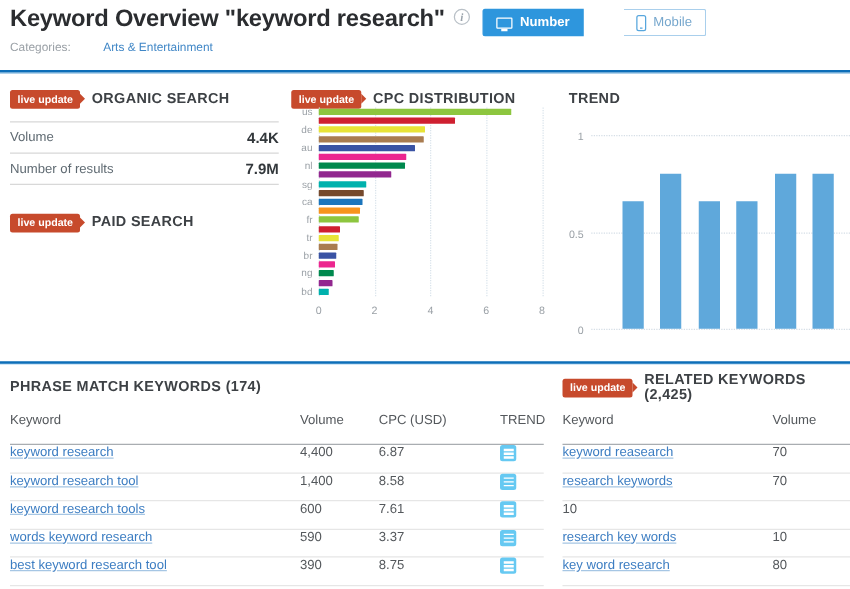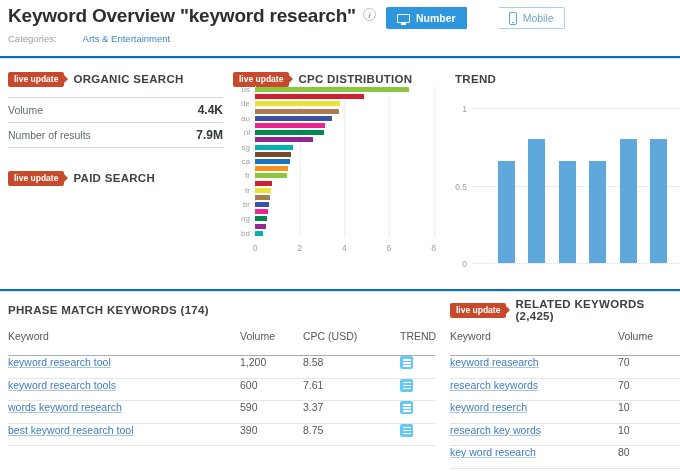--- a/index.html
+++ b/index.html
@@ -322,22 +322,28 @@
     </div>
     <div class="kw-table">
       <div class="kw-head">
         <span class="col-kw-l">Keyword</span>
         <span class="col-vol-l">Volume</span>
         <span class="col-cpc-l">CPC (USD)</span>
         <span class="col-serp-l">TREND</span>
       </div>
       <div id="phrase-rows">
           <div class="kw-row">
+            <span class="col-kw-l"><a class="kw-link">keyword research</a></span>
+            <span class="col-vol-l">4,400</span>
+            <span class="col-cpc-l">6.87</span>
+            <span class="col-serp-l"><span class="serp-icon"></span></span>
+          </div>
+          <div class="kw-row">
             <span class="col-kw-l"><a class="kw-link">keyword research tool</a></span>
-            <span class="col-vol-l">1,200</span>
+            <span class="col-vol-l">1,400</span>
             <span class="col-cpc-l">8.58</span>
             <span class="col-serp-l"><span class="serp-icon"></span></span>
           </div>
           <div class="kw-row">
             <span class="col-kw-l"><a class="kw-link">keyword research tools</a></span>
             <span class="col-vol-l">600</span>
             <span class="col-cpc-l">7.61</span>
             <span class="col-serp-l"><span class="serp-icon"></span></span>
           </div>
           <div class="kw-row">
@@ -369,21 +375,20 @@
       <div id="related-rows">
           <div class="kw-row">
             <span class="col-kw-r"><a class="kw-link">keyword reasearch</a></span>
             <span class="col-vol-r">70</span>
           </div>
           <div class="kw-row">
             <span class="col-kw-r"><a class="kw-link">research keywords</a></span>
             <span class="col-vol-r">70</span>
           </div>
           <div class="kw-row">
-            <span class="col-kw-r"><a class="kw-link">keyword reserch</a></span>
             <span class="col-vol-r">10</span>
           </div>
           <div class="kw-row">
             <span class="col-kw-r"><a class="kw-link">research key words</a></span>
             <span class="col-vol-r">10</span>
           </div>
           <div class="kw-row">
             <span class="col-kw-r"><a class="kw-link">key word research</a></span>
             <span class="col-vol-r">80</span>
           </div>

